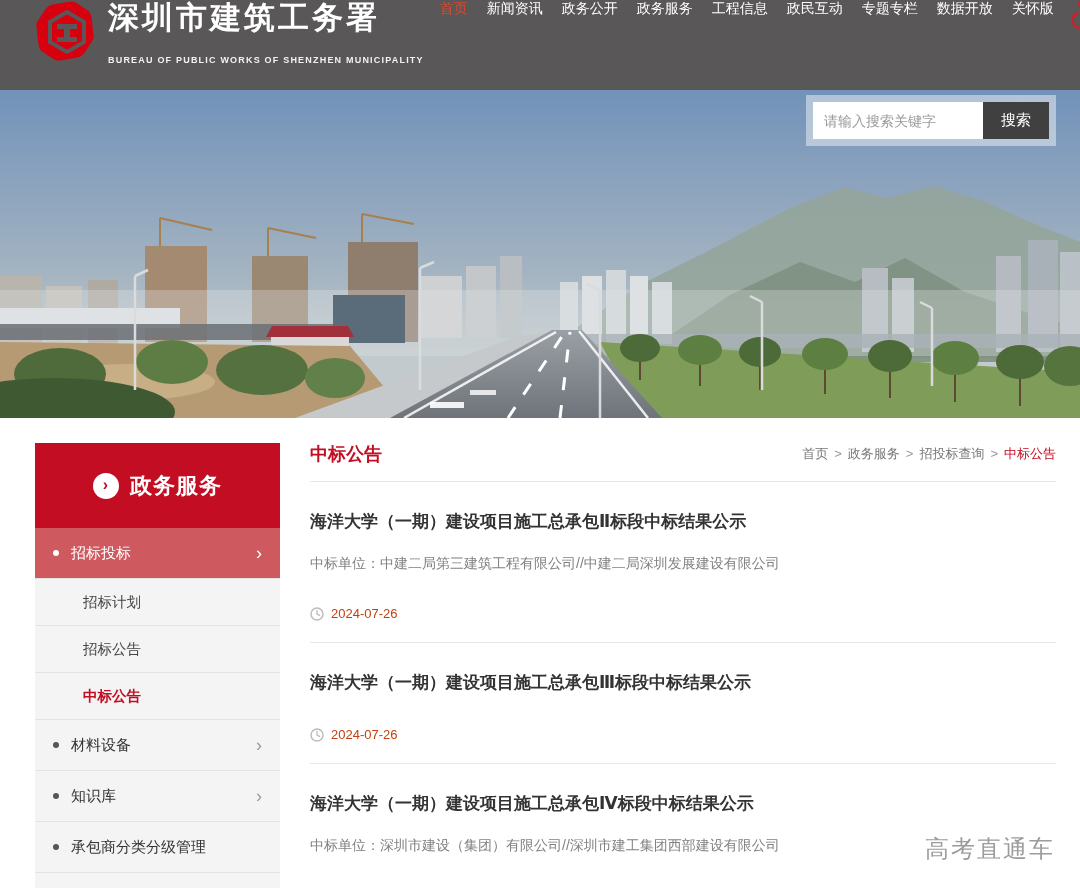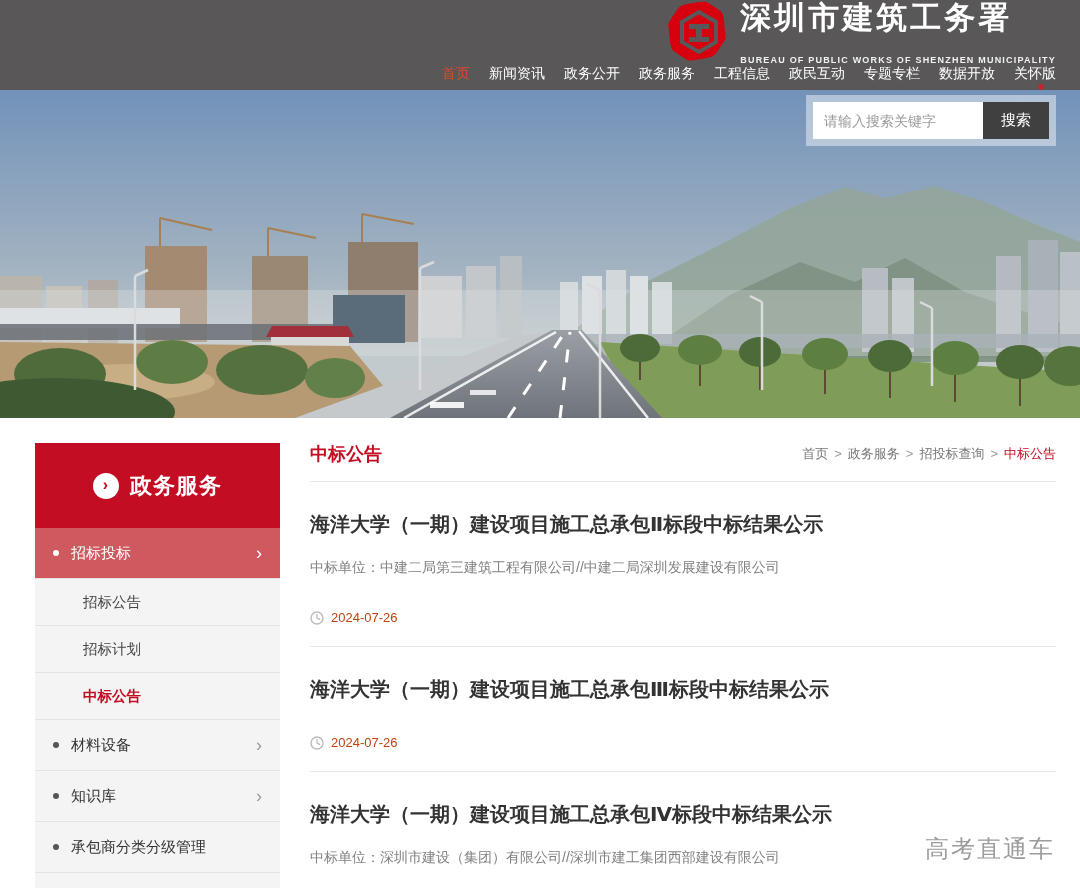--- a/index.html
+++ b/index.html
@@ -1,21 +1,21 @@
 <!DOCTYPE html>
 <html><head>
 <meta charset="utf-8">
 <style>
   * { margin:0; padding:0; box-sizing:border-box; }
   html,body { width:1080px; }
   body { font-family:"Liberation Sans","DejaVu Sans",sans-serif; background:#fff; }
   .page { position:relative; width:1080px; height:888px; overflow:hidden; background:#fff; }
 
   
-  .header { height:90px; background:#595757; display:flex; align-items:flex-end; padding:0 24px 0 35px;flex-direction:column; }
+  .header { height:90px; background:#595757; display:flex; align-items:flex-start; padding:0 24px 0 35px; }
   .logo-link { display:flex; align-items:center; text-decoration:none; }
   .logo-icon { width:64px; height:64px; flex:0 0 64px; }
   .logo-text { margin-left:9px; color:#fff; }
   .logo-title { font-size:31px; font-weight:bold; letter-spacing:3px; line-height:1.15; white-space:nowrap; }
   .logo-sub { font-size:9px; font-weight:bold; letter-spacing:1.2px; margin-top:19px; white-space:nowrap; color:#f2f2f2; }
   .nav { display:flex; align-items:center; gap:19px; margin-left:16px; }
   .nav a { color:#fff; text-decoration:none; font-size:14px; white-space:nowrap; }
   .nav a.active { color:#d94a2e; }
   .wheelchair { margin-left:14px; width:28px; height:30px; flex:0 0 28px; cursor:pointer; }
 
@@ -49,21 +49,21 @@
   .main { flex:1; min-width:0; }
   .main-head { display:flex; justify-content:space-between; align-items:center; height:22px; }
   .page-title { color:#c30d23; font-size:18px; font-weight:bold; }
   .breadcrumb { font-size:13px; color:#777; white-space:nowrap; }
   .breadcrumb a { color:#777; text-decoration:none; }
   .breadcrumb .sep { margin:0 6px; color:#999; }
   .breadcrumb a.current { color:#c30d23; }
   .head-divider { border-bottom:1px solid #e8e8e8; margin-top:16px; }
   .announcement { padding:29px 0 21px; border-bottom:1px solid #e8e8e8; }
   .announcement:last-child { border-bottom:0; }
-  .ann-title { display:block; font-size:20px; font-weight:bold; color:#333; text-decoration:none; line-height:1.3; }
+  .ann-title { display:block; font-size:17px; font-weight:bold; color:#333; text-decoration:none; line-height:1.3; }
   .ann-winner { margin-top:22px; font-size:14px; color:#808080; }
   .ann-date { margin-top:33px; display:flex; align-items:center; gap:7px; font-size:13px; color:#c2410c; }
   .clock { width:14px; height:14px; }
 
   
   .watermark { position:absolute; right:25px; top:833px; font-size:24px; color:#9c9c9c; letter-spacing:2px; text-shadow:1px 1px 0 #fff; }
 </style>
 </head>
 <body>
 
@@ -219,24 +219,24 @@
       <div class="side-head">
         <span class="circle-arrow">›</span>
         <span>政务服务</span>
       </div>
       <div class="side-item group active-group">
         <span class="dot"></span>
         <span>招标投标</span>
         <span class="chev">›</span>
       </div>
       <div class="side-item sub">
+        <span>招标计划</span>
+      </div>
+      <div class="side-item sub">
         <span>招标公告</span>
-      </div>
-      <div class="side-item sub">
-        <span>招标计划</span>
       </div>
       <div class="side-item sub active">
         <span>中标公告</span>
       </div>
       <div class="side-item group">
         <span class="dot"></span>
         <span>材料设备</span>
         <span class="chev">›</span>
       </div>
       <div class="side-item group">

